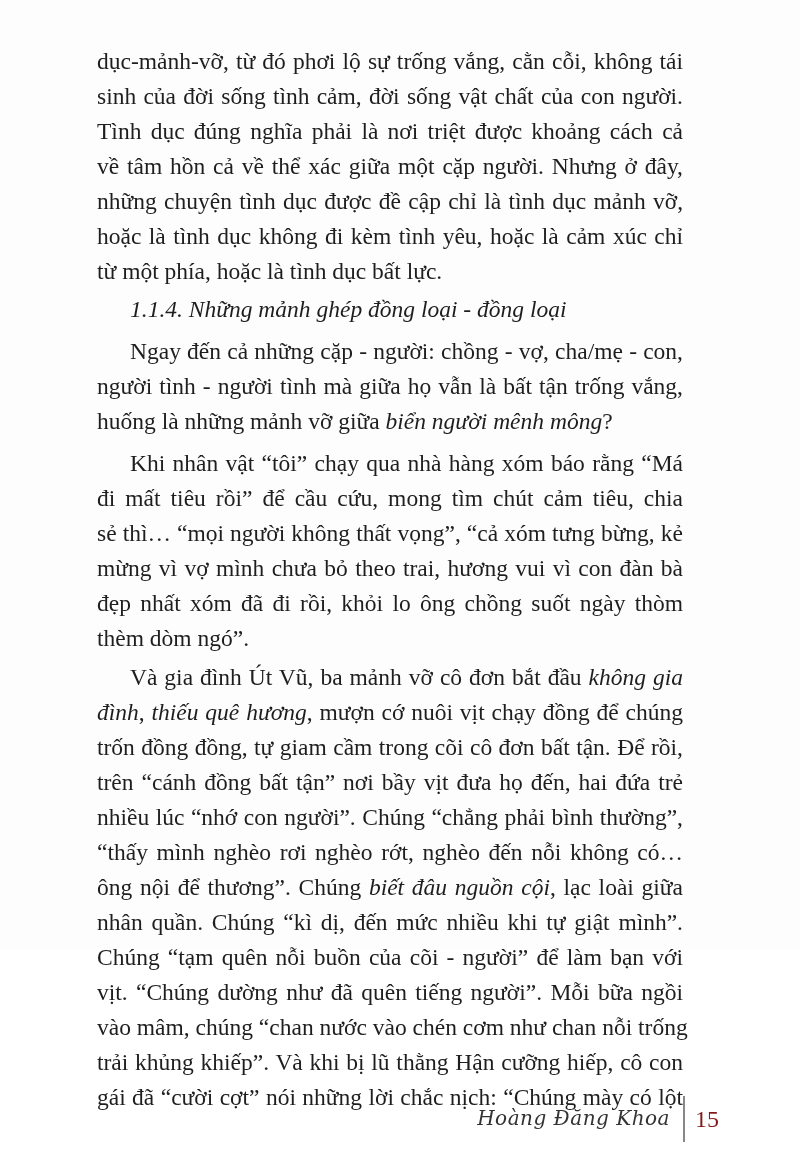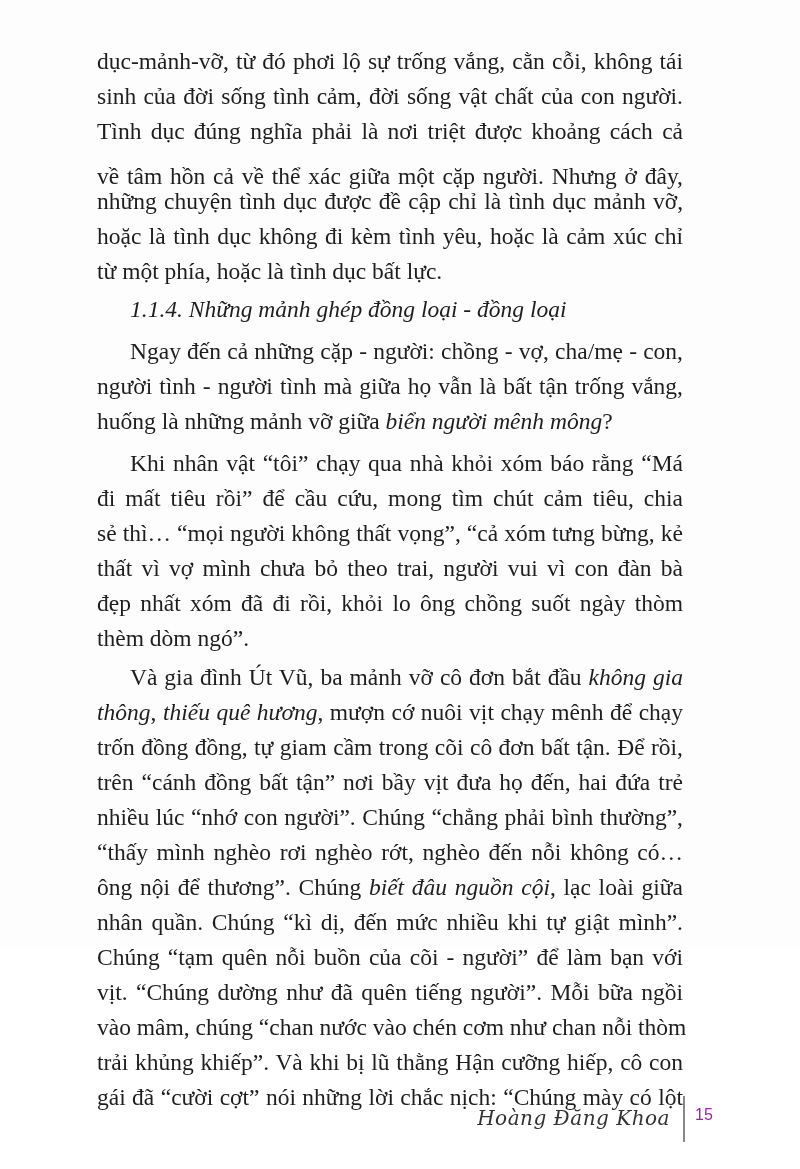--- a/index.html
+++ b/index.html
@@ -11,59 +11,59 @@
     font-size: 23.5px; color: #1e1e1e;
   }
   .line { position: absolute; left: 0; width: 586px; height: 34px; line-height: 34px; white-space: nowrap; text-align: justify; text-align-last: justify; }
   .line.last { text-align-last: left; }
   .line.indent { left: 33px; width: 553px; }
   .line.heading { font-style: italic; text-align-last: left; }
   em { }
   .footer { position: absolute; top: 1096px; left: 0; width: 800px; height: 50px; }
   .author { position: absolute; right: 130px; top: 10px; font-family: "DejaVu Serif", serif; font-style: italic; font-size: 20px; color: #333; letter-spacing: 0.5px; }
   .divider { position: absolute; left: 683px; top: 0; width: 2px; height: 46px; background: #888; }
-  .page-number { position: absolute; left: 695px; top: 10px; font-family: Liberation Sans, sans-serif; font-size: 16px; color: #a21caf; }
+  .page-number { position: absolute; left: 695px; top: 10px; font-family: Liberation Serif, serif; font-size: 24px; color: #7f1d1d; }
 </style>
 </head>
 <body>
 
 <div class="page">
   <div class="text-block" style="top:0;">
     <div class="line" style="top:44px">dục-mảnh-vỡ, từ đó phơi lộ sự trống vắng, cằn cỗi, không tái</div>
     <div class="line" style="top:79px">sinh của đời sống tình cảm, đời sống vật chất của con người.</div>
     <div class="line" style="top:114px">Tình dục đúng nghĩa phải là nơi triệt được khoảng cách cả</div>
-    <div class="line" style="top:159px">về tâm hồn cả về thể xác giữa một cặp người. Nhưng ở đây,</div>
+    <div class="line" style="top:149px">về tâm hồn cả về thể xác giữa một cặp người. Nhưng ở đây,</div>
     <div class="line" style="top:184px">những chuyện tình dục được đề cập chỉ là tình dục mảnh vỡ,</div>
     <div class="line" style="top:219px">hoặc là tình dục không đi kèm tình yêu, hoặc là cảm xúc chỉ</div>
     <div class="line last" style="top:254px">từ một phía, hoặc là tình dục bất lực.</div>
 
     <div class="line indent heading" style="top:292px">1.1.4. Những mảnh ghép đồng loại - đồng loại</div>
 
     <div class="line indent" style="top:334px">Ngay đến cả những cặp - người: chồng - vợ, cha/mẹ - con,</div>
     <div class="line" style="top:369px">người tình - người tình mà giữa họ vẫn là bất tận trống vắng,</div>
     <div class="line last" style="top:404px"><span>huống là những mảnh vỡ giữa </span><em>biển người mênh mông</em><span>?</span></div>
 
-    <div class="line indent" style="top:446px">Khi nhân vật “tôi” chạy qua nhà khỏi xóm báo rằng “Má</div>
+    <div class="line indent" style="top:446px">Khi nhân vật “tôi” chạy qua nhà hàng xóm báo rằng “Má</div>
     <div class="line" style="top:481px">đi mất tiêu rồi” để cầu cứu, mong tìm chút cảm tiêu, chia</div>
     <div class="line" style="top:516px">sẻ thì… “mọi người không thất vọng”, “cả xóm tưng bừng, kẻ</div>
-    <div class="line" style="top:551px">thất vì vợ mình chưa bỏ theo trai, người vui vì con đàn bà</div>
+    <div class="line" style="top:551px">mừng vì vợ mình chưa bỏ theo trai, hương vui vì con đàn bà</div>
     <div class="line" style="top:586px">đẹp nhất xóm đã đi rồi, khỏi lo ông chồng suốt ngày thòm</div>
     <div class="line last" style="top:621px">thèm dòm ngó”.</div>
 
     <div class="line indent" style="top:660px"><span>Và gia đình Út Vũ, ba mảnh vỡ cô đơn bắt đầu </span><em>không gia</em></div>
-    <div class="line" style="top:695px"><em>thông</em><span>, </span><em>thiếu quê hương</em><span>, mượn cớ nuôi vịt chạy mênh để chạy</span></div>
+    <div class="line" style="top:695px"><em>đình</em><span>, </span><em>thiếu quê hương</em><span>, mượn cớ nuôi vịt chạy đồng để chúng</span></div>
     <div class="line" style="top:730px">trốn đồng đồng, tự giam cầm trong cõi cô đơn bất tận. Để rồi,</div>
     <div class="line" style="top:765px">trên “cánh đồng bất tận” nơi bầy vịt đưa họ đến, hai đứa trẻ</div>
     <div class="line" style="top:800px">nhiều lúc “nhớ con người”. Chúng “chẳng phải bình thường”,</div>
     <div class="line" style="top:835px">“thấy mình nghèo rơi nghèo rớt, nghèo đến nỗi không có…</div>
     <div class="line" style="top:870px"><span>ông nội để thương”. Chúng </span><em>biết đâu nguồn cội</em><span>, lạc loài giữa</span></div>
     <div class="line" style="top:905px">nhân quần. Chúng “kì dị, đến mức nhiều khi tự giật mình”.</div>
     <div class="line" style="top:940px">Chúng “tạm quên nỗi buồn của cõi - người” để làm bạn với</div>
     <div class="line" style="top:975px">vịt. “Chúng dường như đã quên tiếng người”. Mỗi bữa ngồi</div>
-    <div class="line" style="top:1010px">vào mâm, chúng “chan nước vào chén cơm như chan nỗi thòm</div>
+    <div class="line" style="top:1010px">vào mâm, chúng “chan nước vào chén cơm như chan nỗi trống</div>
     <div class="line" style="top:1045px">trải khủng khiếp”. Và khi bị lũ thằng Hận cưỡng hiếp, cô con</div>
     <div class="line" style="top:1080px">gái đã “cười cợt” nói những lời chắc nịch: “Chúng mày có lột</div>
   </div>
 
   <div class="footer">
     <span class="author">Hoàng Đăng Khoa</span>
     <div class="divider"></div>
     <span class="page-number">15</span>
   </div>
 </div>

